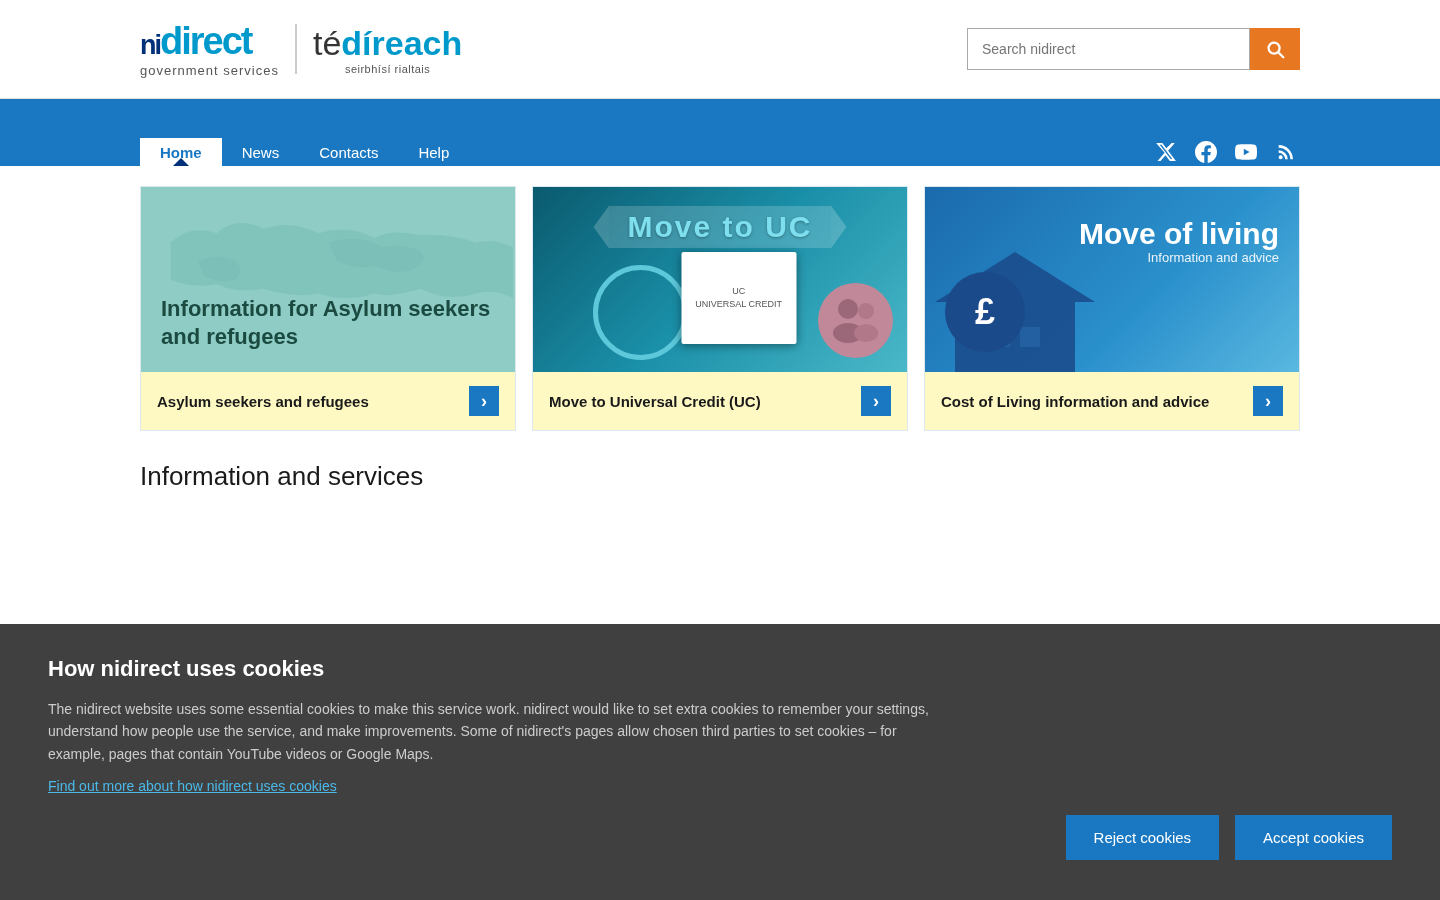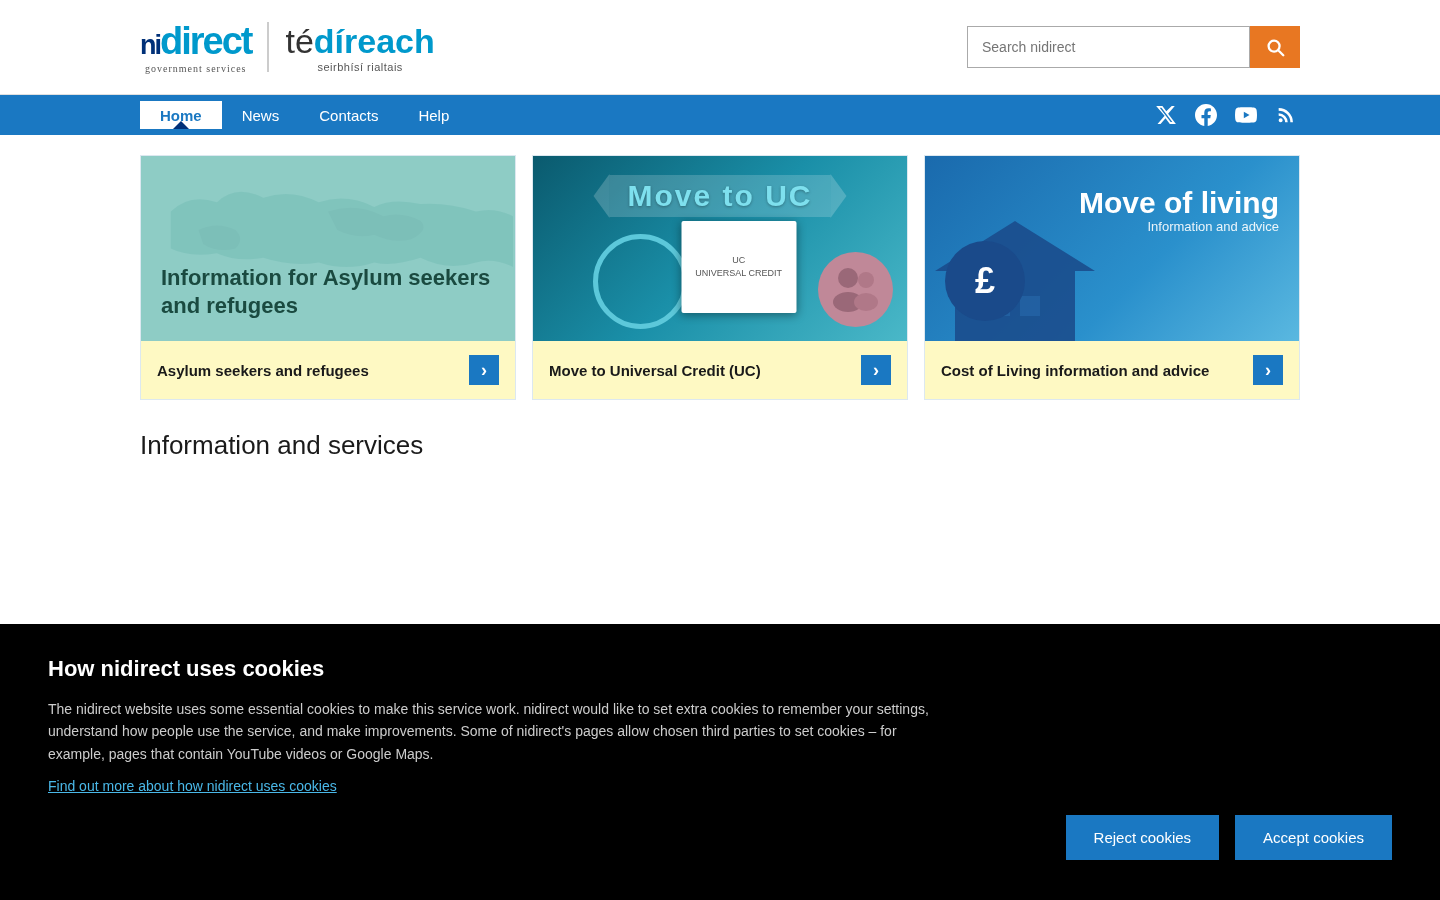--- a/index.html
+++ b/index.html
@@ -50,23 +50,23 @@
       height: 42px;
       display: flex;
       align-items: center;
       justify-content: center;
     }
     .search-btn svg { fill: #fff; }
 
     
     .nav-bar {
       background: #1a78c2;
-      height: 40px;
-      display: flex;
-      align-items: center;
+      height: 67px;
+      display: flex;
+      align-items: flex-end;
     }
     .nav-inner {
       max-width: 1200px;
       margin: 0 auto;
       display: flex;
       align-items: stretch;
       justify-content: space-between;
       width: 100%;
       padding: 0 20px;
     }
@@ -259,21 +259,21 @@
       align-items: center;
       gap: 8px;
       cursor: pointer;
       z-index: 100;
     }
     .cookie-overlay {
       position: fixed;
       bottom: 0;
       left: 0;
       right: 0;
-      background: #000000;
+      background: #404040;
       color: #fff;
       padding: 32px 48px 40px;
       z-index: 200;
     }
     .cookie-overlay h2 {
       font-size: 22px;
       margin-bottom: 16px;
       font-weight: bold;
     }
     .cookie-overlay p {
@@ -328,21 +328,21 @@
 
 <header class="header">
   <div class="header-inner">
     <div class="logo-area">
 
       <div class="logo-block">
         <div style="display:flex;align-items:baseline;gap:0;">
           <span style="font-size:27px;font-weight:900;color:#003078;font-family:Arial,sans-serif;letter-spacing:-2px;">ni</span>
             <span style="font-size:38px;font-weight:900;color:#0099cc;font-family:Arial,sans-serif;letter-spacing:-2px;text-align:right;">direct</span>
         </div>
-        <div style="font-size:10px;color:#555;letter-spacing:1px;font-family:Liberation Serif, serif;">government services</div>
+        <div style="font-size:13px;color:#555;letter-spacing:1px;">government services</div>
       </div>
       <div class="logo-divider"></div>
 
       <div class="logo-block">
         <div style="display:flex;align-items:baseline;gap:0;">
           <span style="font-size:34px;font-weight:400;color:#333;font-family:Arial,sans-serif;">té</span>
             <span style="font-size:34px;font-weight:900;color:#0099cc;font-family:Arial,sans-serif;">díreach</span>
         </div>
         <div style="font-size:11px;color:#555;letter-spacing:0.5px;">seirbhísí rialtais</div>
       </div>

